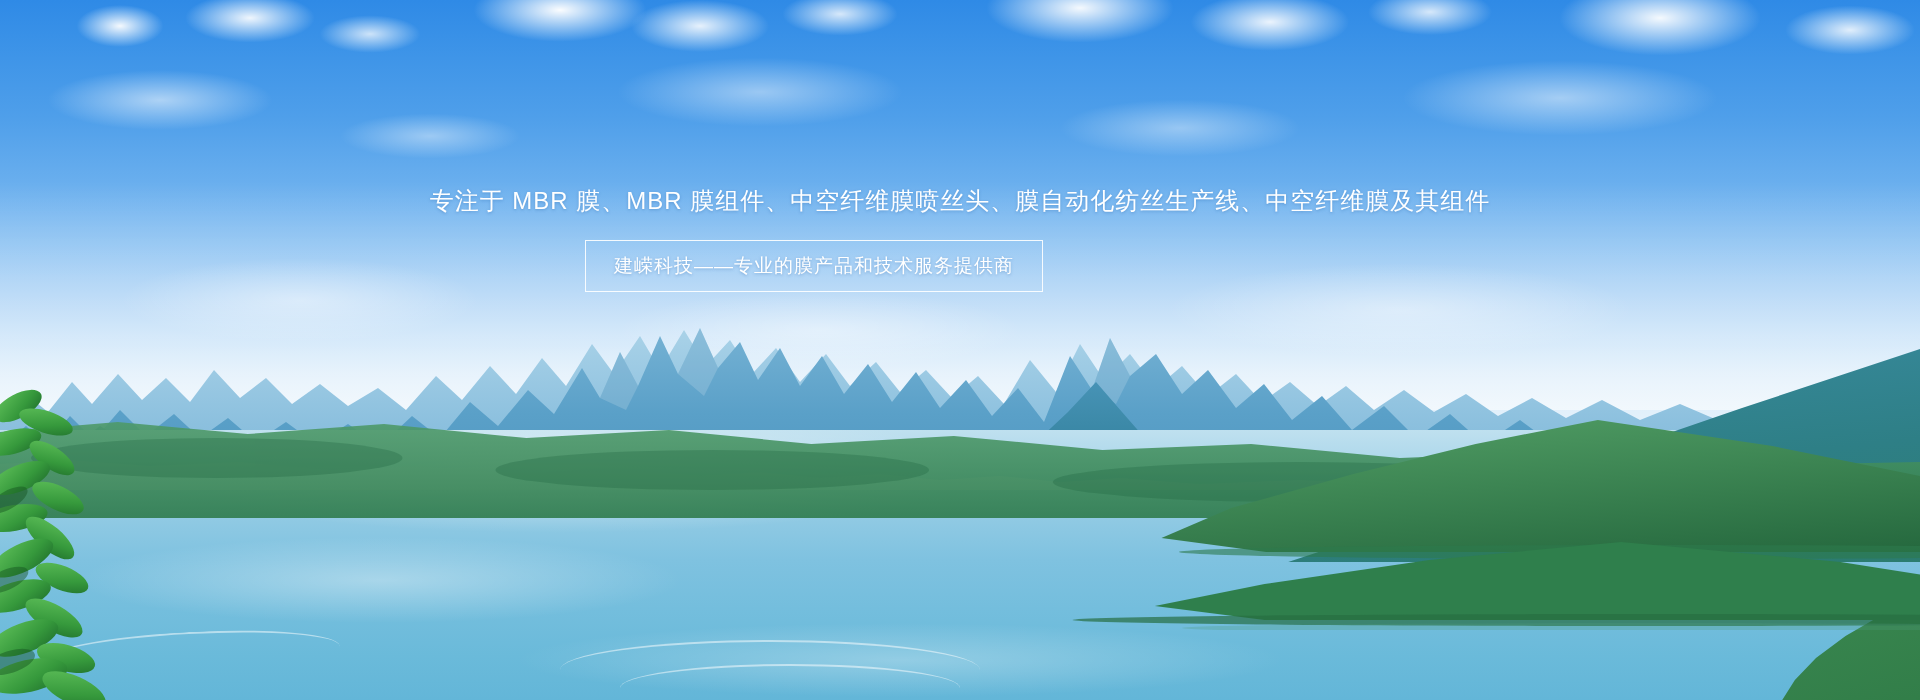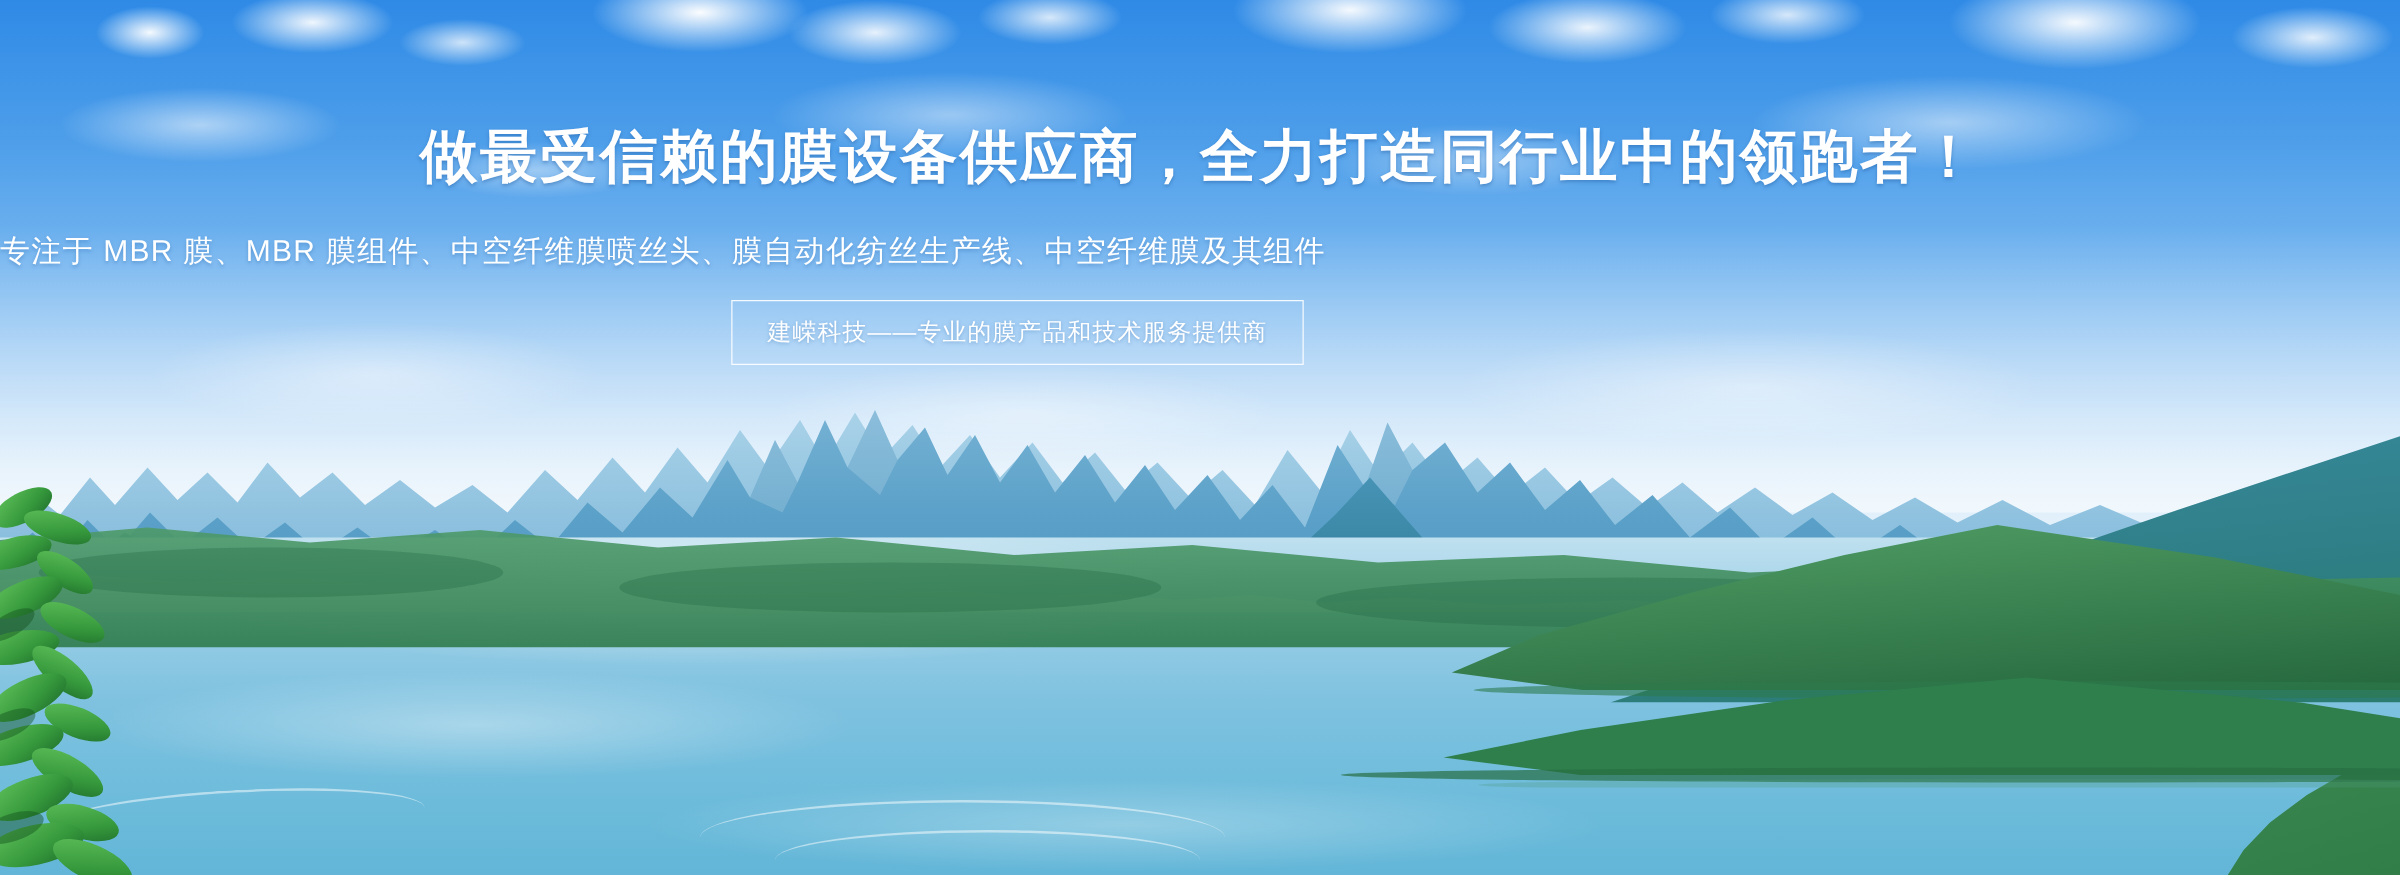--- a/index.html
+++ b/index.html
@@ -85,21 +85,21 @@
     position:absolute; left:0; top:100px; width:1920px;
     text-align:center; color:#ffffff;
     font-size:46px; font-weight:bold; letter-spacing:2px;
     line-height:1.1; white-space:nowrap;
     text-shadow:0 1px 3px rgba(30,90,160,.45);
     font-family:"DejaVu Sans","Liberation Sans",sans-serif;
   }
 
   .subline {
     position:absolute; left:0; top:185px; width:1920px;
-    text-align:left; color:#ffffff;
+    text-align:center; color:#ffffff;
     font-size:24px; font-weight:400; letter-spacing:1px;
     white-space:nowrap;
     text-shadow:0 1px 3px rgba(30,90,160,.35);
   }
 
   .tagwrap {
     position:absolute; left:0; top:240px; width:1628px;
     display:flex; justify-content:center;
   }
   .tagbox {
@@ -349,21 +349,20 @@
       <g fill="#14521f" opacity=".45">
         <ellipse cx="8" cy="120" rx="22" ry="9" transform="rotate(-30 8 120)"></ellipse>
         <ellipse cx="6" cy="200" rx="24" ry="10" transform="rotate(-24 6 200)"></ellipse>
         <ellipse cx="10" cy="282" rx="26" ry="11" transform="rotate(-18 10 282)"></ellipse>
       </g>
     </svg>
   </div>
 
   <div class="copy">
 
-    <div class="headline">做最受信赖的膜设备供应商，全力打造同行业中的领跑者！</div>
 
     <div class="subline">专注于 MBR 膜、MBR 膜组件、中空纤维膜喷丝头、膜自动化纺丝生产线、中空纤维膜及其组件</div>
 
     <div class="tagwrap">
       <div class="tagbox">建嵘科技——专业的膜产品和技术服务提供商</div>
     </div>
 
   </div>
 
 </div>

